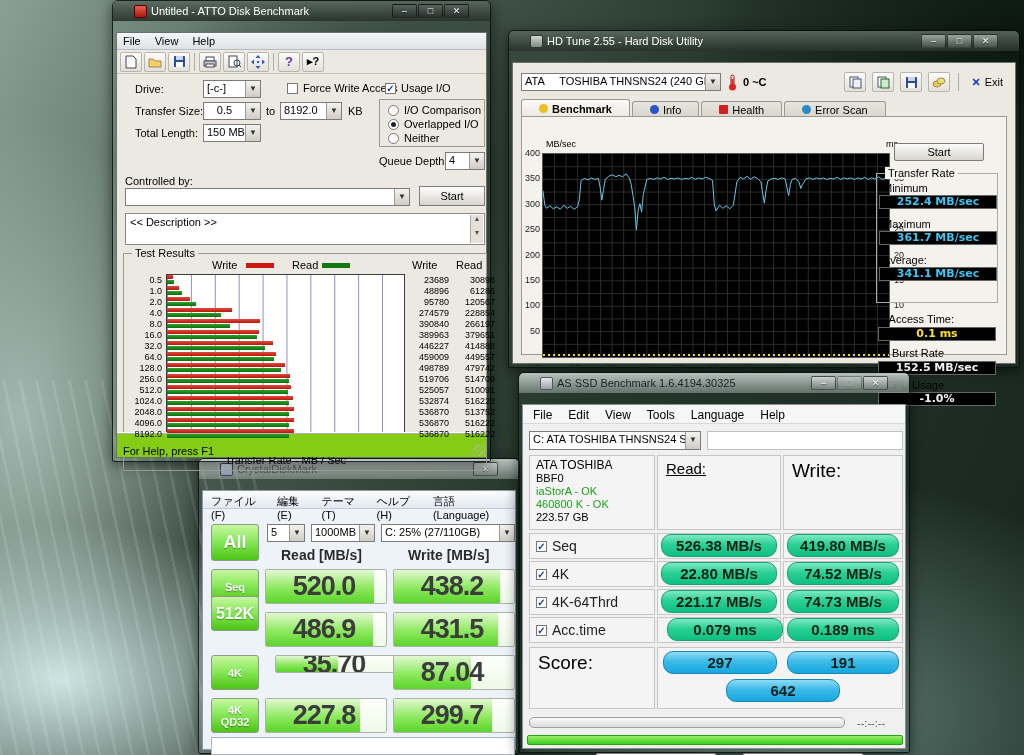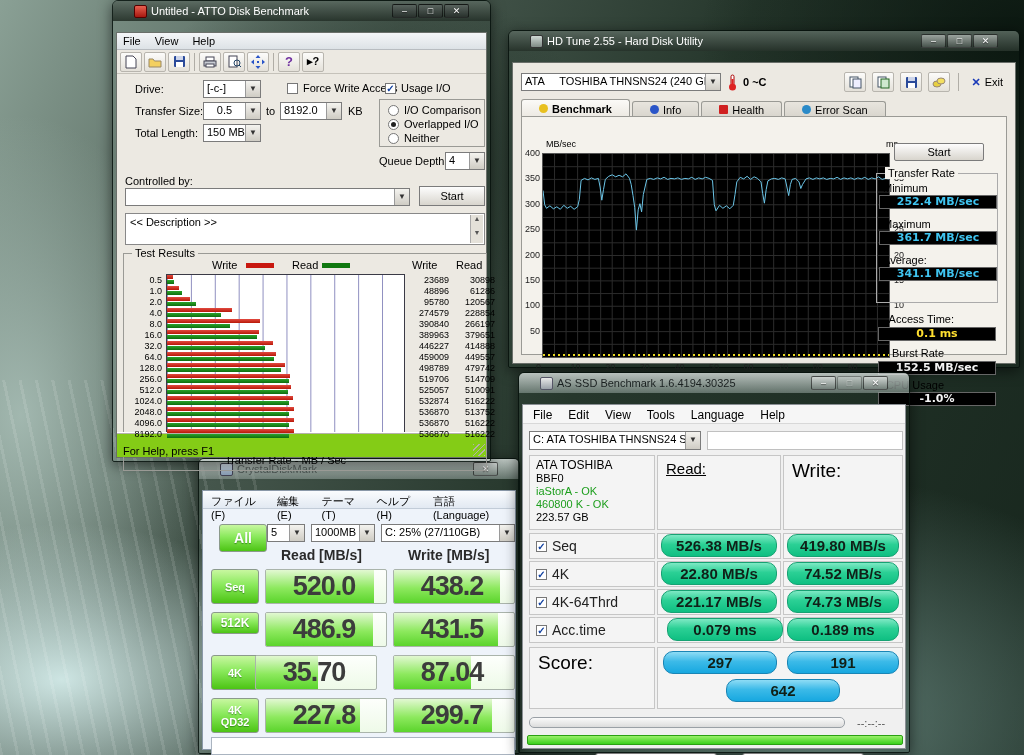--- a/index.html
+++ b/index.html
@@ -309,21 +309,21 @@
         </span>
     </div>
     <div class="client">
       <div class="cdm-menubar" id="cdm-menu">
           <span>ファイル(F)</span>
           <span>編集(E)</span>
           <span>テーマ(T)</span>
           <span>ヘルプ(H)</span>
           <span>言語(Language)</span>
         </div>
-      <div class="greenbtn" style="position:absolute; left:16px; top:33px; width:48px; height:28px; font-size:14px;">All</div>
+      <div class="greenbtn" style="position:absolute; left:8px; top:33px; width:48px; height:37px; font-size:18px;">All</div>
       <span class="combo" style="position:absolute; left:64px; top:33px; width:38px;">
           <span class="val">5</span>
           <span class="arrow">▼</span>
         </span>
       <span class="combo" style="position:absolute; left:108px; top:33px; width:64px;">
           <span class="val">1000MB</span>
           <span class="arrow">▼</span>
         </span>
       <span class="combo" style="position:absolute; left:178px; top:33px; width:134px;">
           <span class="val">C: 25% (27/110GB)</span>
@@ -334,31 +334,31 @@
       <div id="cdm-rows">
           <div class="greenbtn" style="position: absolute; left: 8px; top: 78px; width: 48px; height: 35px; font-size: 11px; line-height: 12px; padding: 2px;">Seq</div>
           <div class="cdm-cell" style="left: 62px; top: 78px; width: 122px; height: 35px;">
             <span class="cdm-fill" style="width: 90%;"></span>
             <span class="cdm-num">520.0</span>
           </div>
           <div class="cdm-cell" style="left: 190px; top: 78px; width: 122px; height: 35px;">
             <span class="cdm-fill" style="width: 88%;"></span>
             <span class="cdm-num">438.2</span>
           </div>
-          <div class="greenbtn" style="position: absolute; left: 8px; top: 121px; width: 48px; height: 22px; font-size: 12px; line-height: 12px; padding: 2px;">512K</div>
+          <div class="greenbtn" style="position: absolute; left: 8px; top: 105px; width: 48px; height: 35px; font-size: 16px; line-height: 12px; padding: 2px;">512K</div>
           <div class="cdm-cell" style="left: 62px; top: 121px; width: 122px; height: 35px;">
             <span class="cdm-fill" style="width: 89%;"></span>
             <span class="cdm-num">486.9</span>
           </div>
           <div class="cdm-cell" style="left: 190px; top: 121px; width: 122px; height: 35px;">
             <span class="cdm-fill" style="width: 87%;"></span>
             <span class="cdm-num">431.5</span>
           </div>
           <div class="greenbtn" style="position: absolute; left: 8px; top: 164px; width: 48px; height: 35px; font-size: 11px; line-height: 12px; padding: 2px;">4K</div>
-          <div class="cdm-cell" style="left: 52px; top: 164px; width: 122px; height: 35px;">
+          <div class="cdm-cell" style="left: 72px; top: 164px; width: 122px; height: 18px;">
             <span class="cdm-fill" style="width: 52%;"></span>
             <span class="cdm-num">35.70</span>
           </div>
           <div class="cdm-cell" style="left: 190px; top: 164px; width: 122px; height: 35px;">
             <span class="cdm-fill" style="width: 64%;"></span>
             <span class="cdm-num">87.04</span>
           </div>
           <div class="greenbtn" style="position: absolute; left: 8px; top: 207px; width: 48px; height: 35px; font-size: 11px; line-height: 12px; padding: 2px;">4K QD32</div>
           <div class="cdm-cell" style="left: 62px; top: 207px; width: 122px; height: 35px;">
             <span class="cdm-fill" style="width: 78%;"></span>

